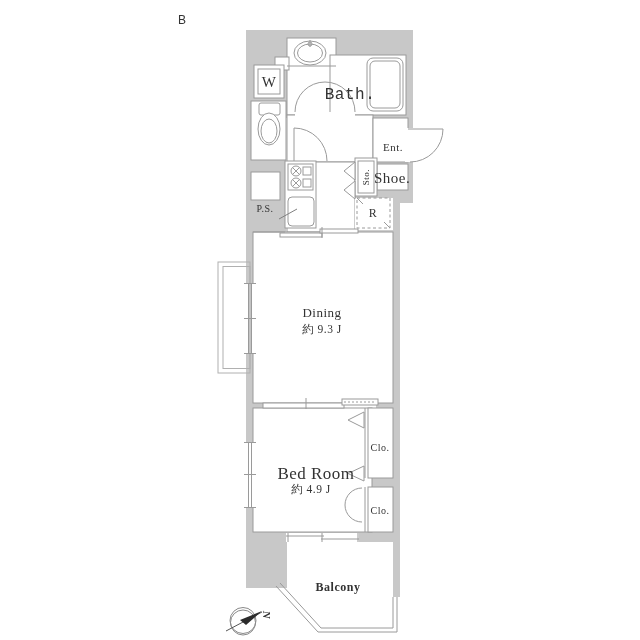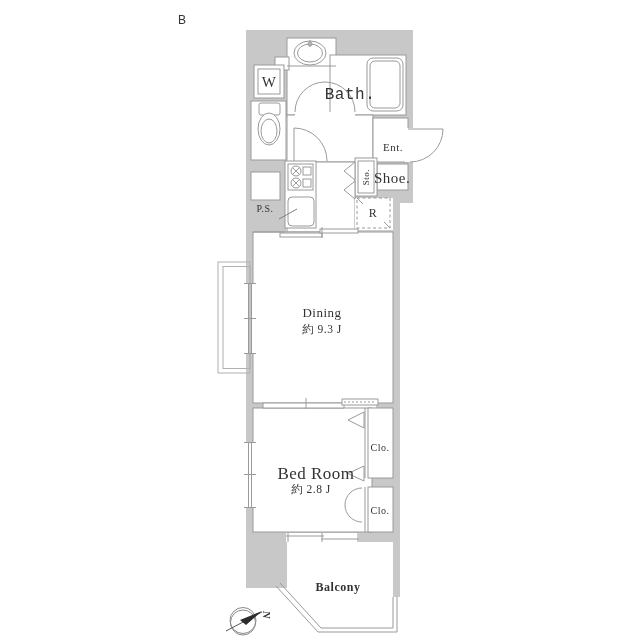--- a/index.html
+++ b/index.html
@@ -163,21 +163,21 @@
 <span class="lbl" style="left:392px;top:178px;font-size:15px;">Shoe.</span>
 
 <span class="lbl" style="left:265px;top:186px;font-size:10px;margin-top:23px;">P.S.</span>
 
 <span class="lbl" style="left:373px;top:213px;font-size:12px;">R</span>
 
 <span class="lbl" style="left:322px;top:312px;font-size:13px;">Dining</span>
 <span class="lbl" style="left:322px;top:330px;font-size:11.5px;">約 9.3 J</span>
 
 <span class="lbl" style="left:300px;top:473px;font-size:17px;margin-left:16px;">Bed Room</span>
-<span class="lbl" style="left:311px;top:490px;font-size:11.5px;">約 2.8 J</span>
+<span class="lbl" style="left:311px;top:490px;font-size:11.5px;">約 4.9 J</span>
 
 <span class="lbl" style="left:380px;top:448px;font-size:10px;">Clo.</span>
 <span class="lbl" style="left:380px;top:511px;font-size:10px;">Clo.</span>
 
 <span class="lbl" style="left:338px;top:587px;font-size:12px;font-weight:bold;">Balcony</span>
 
 <span class="lbl north" style="left:266px;top:615px;font-size:11px;">N</span>
 </div>
 
 </body></html>

